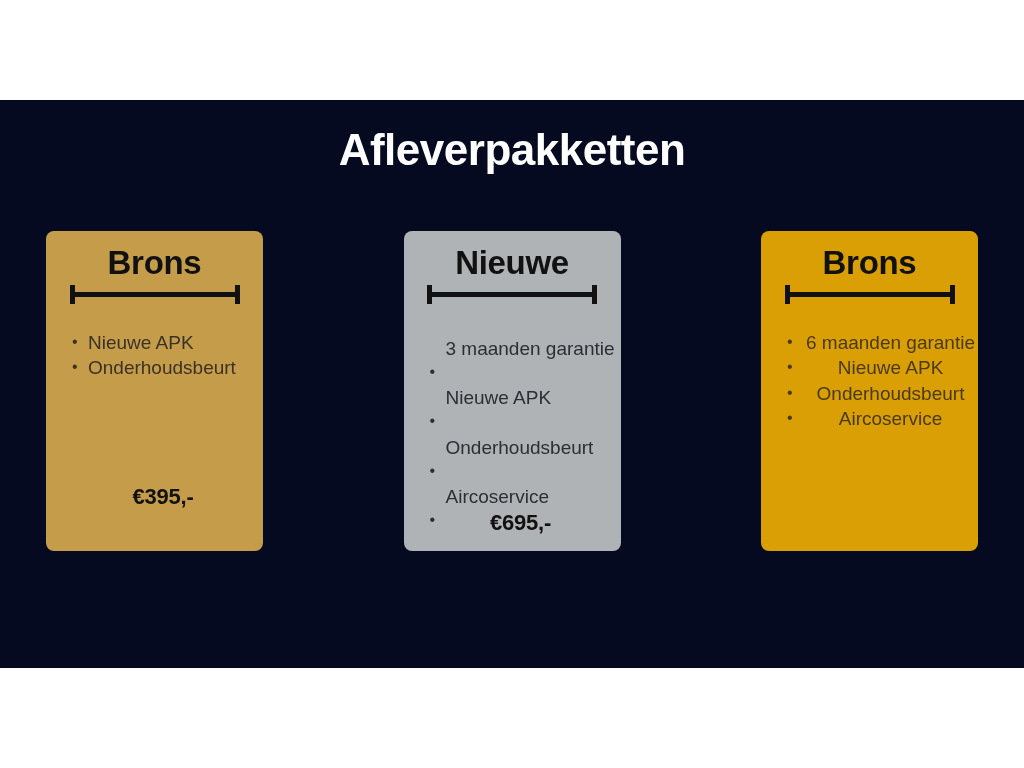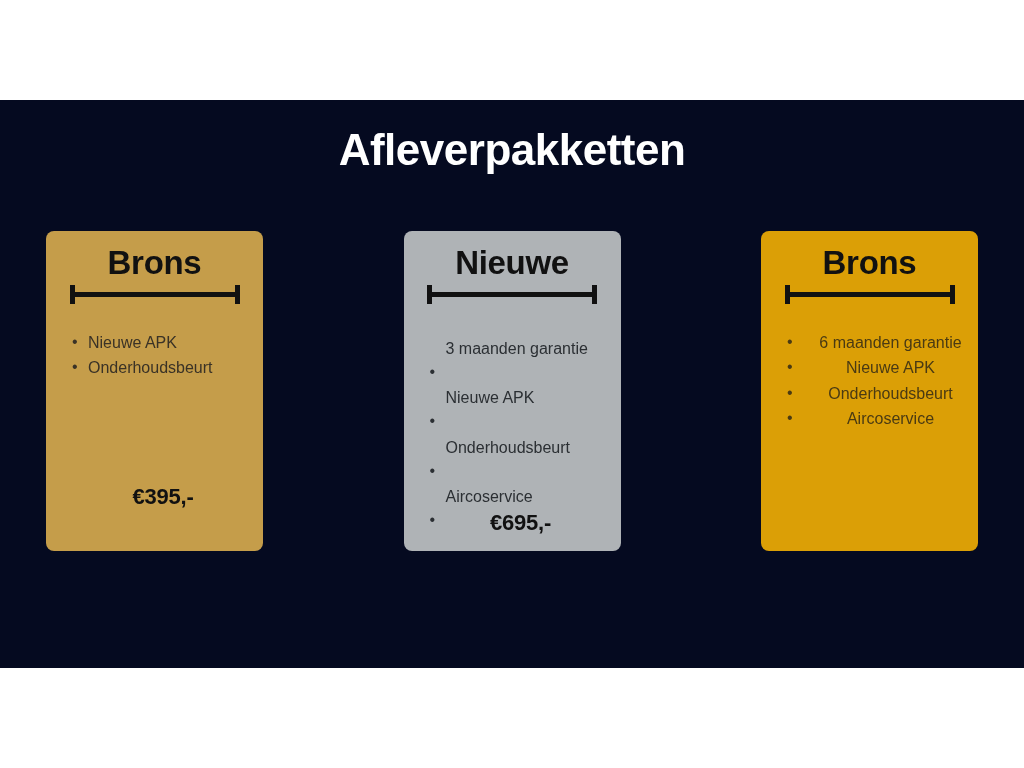--- a/index.html
+++ b/index.html
@@ -96,21 +96,21 @@
   .divider .cap.right { right:0; }
 
   .features {
     list-style:none;
     margin:27px 0 0 0;
     padding:0 0 0 26px;
     flex:1 1 auto;
   }
   .features li {
     position:relative;
-    font-size:16px;
+    font-size:19px;
     line-height:25.5px;
     color:#3a3226;
     padding-left:16px;
     white-space:nowrap;
   }
   .features li::before {
     content:"\2022";
     position:absolute;
     left:0;
     top:-1px;

